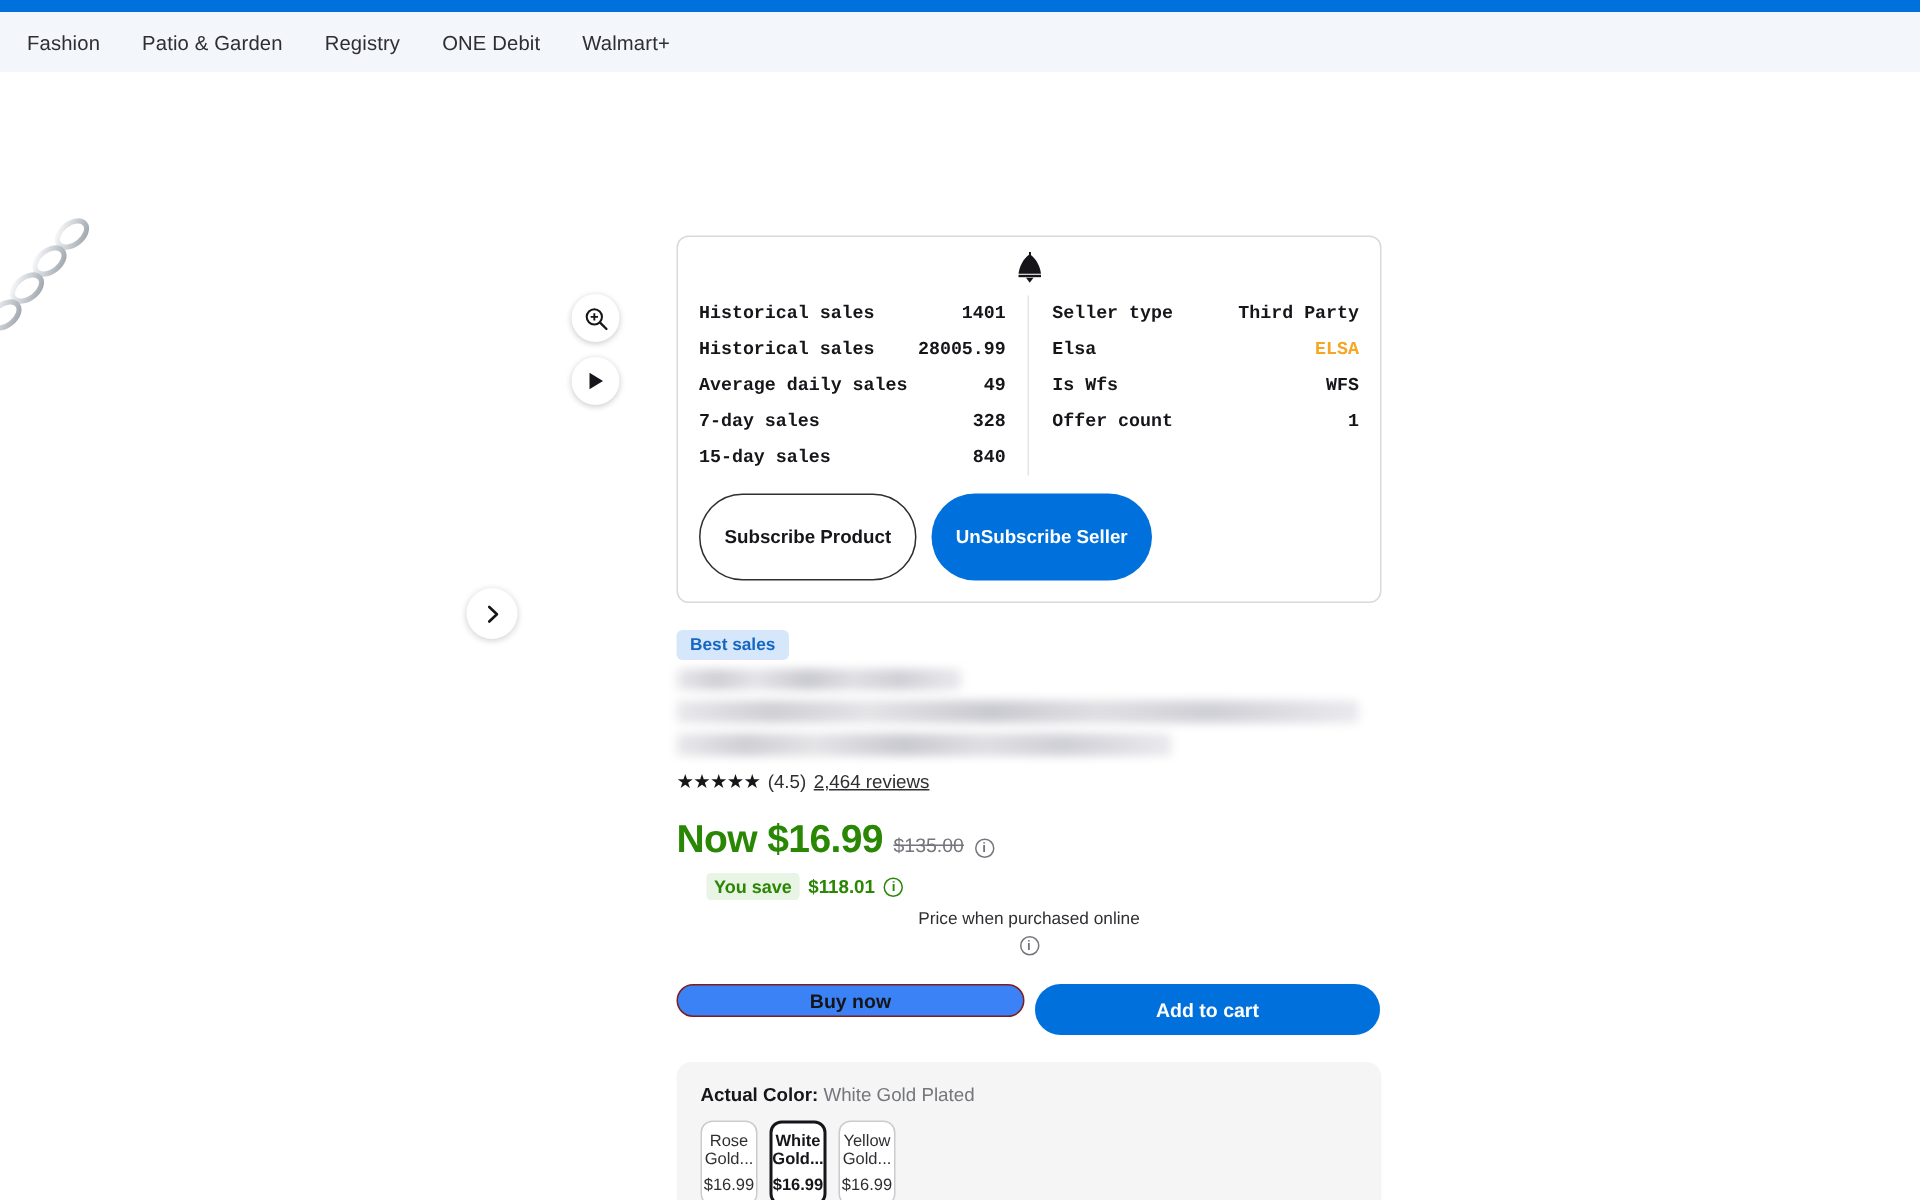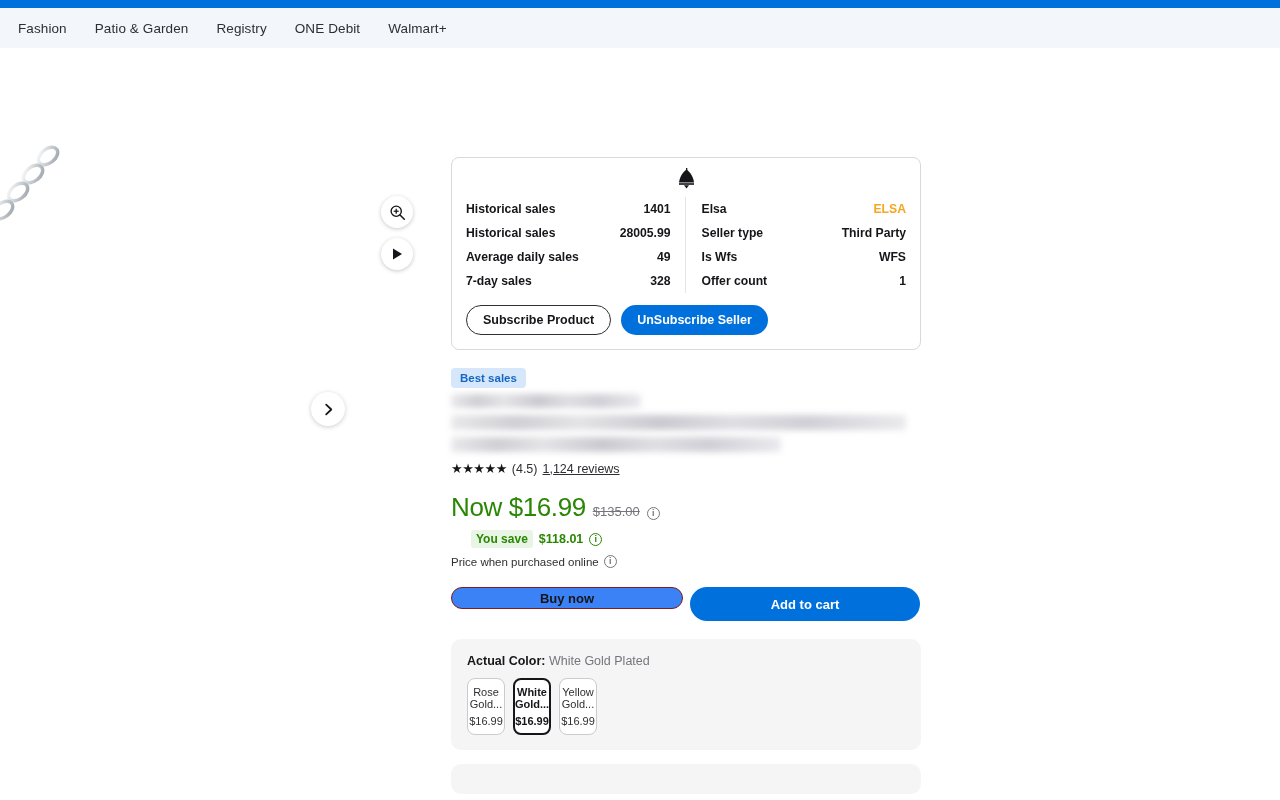--- a/index.html
+++ b/index.html
@@ -53,29 +53,29 @@
     margin-top: 109px; border: 1px solid #d6dade; border-radius: 8px;
     background: #fff; padding: 10px 14px 14px 14px;
   }
   .panel-logo { display: flex; justify-content: center; margin-bottom: 8px; }
   .stats-grid { display: flex; }
   .stats-col { flex: 1; }
   .stats-col.left-col { padding-right: 14px; border-right: 1px solid #e2e5e8; }
   .stats-col.right-col { padding-left: 16px; }
   .stat-row {
     display: flex; justify-content: space-between; align-items: center;
-    font-size: 12.2px; font-weight: 700; line-height: 24px; color: #16161a;
+    font-size: 12.2px; font-weight: 700; line-height: 24px; color: #16161a; font-family: Liberation Mono, monospace;
   }
   .stat-row .val { font-weight: 700; }
   .stat-row .val.accent { color: #f5a623; }
   .panel-btns { display: flex; gap: 10px; margin-top: 12px; }
   .btn-outline-sm {
     border: 1px solid #2e2f32; border-radius: 999px; background: #fff;
     font-size: 12.5px; font-weight: 700; color: #16161a;
-    padding: 7px 16px; cursor: pointer; font-family: inherit;
+    padding: 21px 16px; cursor: pointer; font-family: inherit;
   }
   .btn-blue-sm {
     border: none; border-radius: 999px; background: #0071dc;
     font-size: 12.5px; font-weight: 700; color: #fff;
     padding: 8px 16px; cursor: pointer; font-family: inherit;
   }
 
   
   .best-seller {
     display: inline-block; margin-top: 18px;
@@ -96,29 +96,29 @@
   .rating-row {
     display: flex; align-items: center; gap: 5px;
     margin-top: 9px; font-size: 12.5px; color: #2e2f32;
   }
   .stars { color: #16161a; font-size: 13px; letter-spacing: -0.5px; }
   .rev-link { text-decoration: underline; color: #2e2f32; cursor: pointer; }
 
   
   .price-block { margin-top: 16px; }
   .price-row { display: flex; align-items: baseline; gap: 7px; }
-  .price-now { font-size: 26px; font-weight: 400; color: #2a8703; letter-spacing: -.4px; }
+  .price-now { font-size: 26px; font-weight: 700; color: #2a8703; letter-spacing: -.4px; }
   .price-was { font-size: 13px; color: #74767c; text-decoration: line-through; }
   .save-row { display: flex; align-items: center; gap: 6px; margin-top: 7px; }
   .save-badge {
     background: #e8f4e4; color: #2a8703; font-size: 12px; font-weight: 700;
     padding: 2px 5px; border-radius: 3px; margin-left: 20px;
   }
   .save-amt { font-size: 12.5px; font-weight: 700; color: #2a8703; }
-  .price-note { font-size: 11.5px; color: #2e2f32; margin-top: 7px; display: flex; align-items: center; gap: 5px; }
+  .price-note { font-size: 11.5px; color: #2e2f32; margin-top: 7px; display: flex; align-items: center; gap: 5px; flex-direction: column; }
 
   .info-i {
     display: inline-flex; align-items: center; justify-content: center;
     width: 13px; height: 13px; border-radius: 50%;
     border: 1px solid #74767c; color: #74767c;
     font-size: 9px; font-weight: 700; line-height: 1; font-style: normal;
   }
   .info-i.green { border-color: #2a8703; color: #2a8703; }
 
   
@@ -277,30 +277,34 @@
             <span class="val">28005.99</span>
           </div>
           <div class="stat-row">
             <span>Average daily sales</span>
             <span class="val">49</span>
           </div>
           <div class="stat-row">
             <span>7-day sales</span>
             <span class="val">328</span>
           </div>
+          <div class="stat-row">
+            <span>15-day sales</span>
+            <span class="val">840</span>
+          </div>
         </div>
 
         <div class="stats-col right-col">
+          <div class="stat-row">
+            <span>Seller type</span>
+            <span class="val">Third Party</span>
+          </div>
           <div class="stat-row">
             <span>Elsa</span>
             <span class="val accent">ELSA</span>
-          </div>
-          <div class="stat-row">
-            <span>Seller type</span>
-            <span class="val">Third Party</span>
           </div>
           <div class="stat-row">
             <span>Is Wfs</span>
             <span class="val">WFS</span>
           </div>
           <div class="stat-row">
             <span>Offer count</span>
             <span class="val">1</span>
           </div>
         </div>
@@ -319,21 +323,21 @@
     <div class="title-blur">
       <div class="blur-line blur-1"></div>
       <div class="blur-line blur-2"></div>
       <div class="blur-line blur-3"></div>
     </div>
 
     
     <div class="rating-row">
       <span class="stars">★★★★<span style="color:#16161a">★</span></span>
       <span>(4.5)</span>
-      <span class="rev-link">1,124 reviews</span>
+      <span class="rev-link">2,464 reviews</span>
     </div>
 
     
     <div class="price-block">
       <div class="price-row">
         <span class="price-now">Now $16.99</span>
         <span class="price-was">$135.00</span>
         <i class="info-i">i</i>
       </div>
       <div class="save-row">

